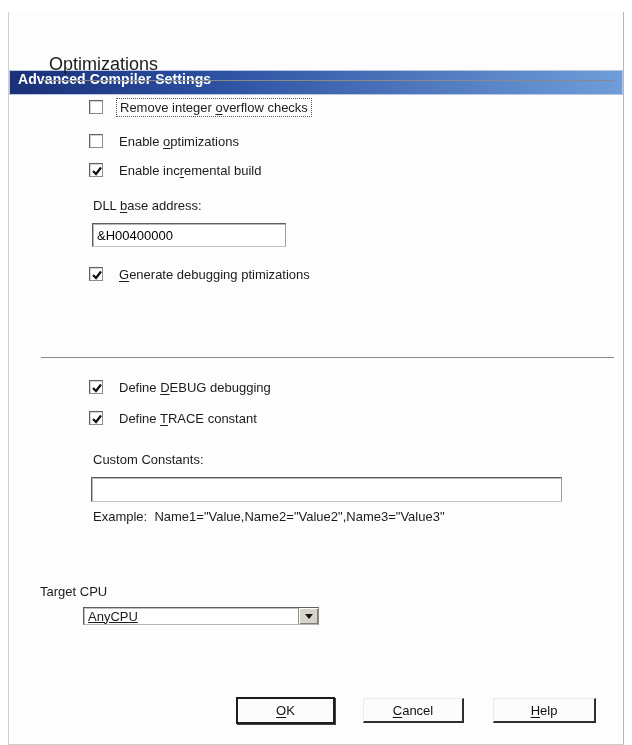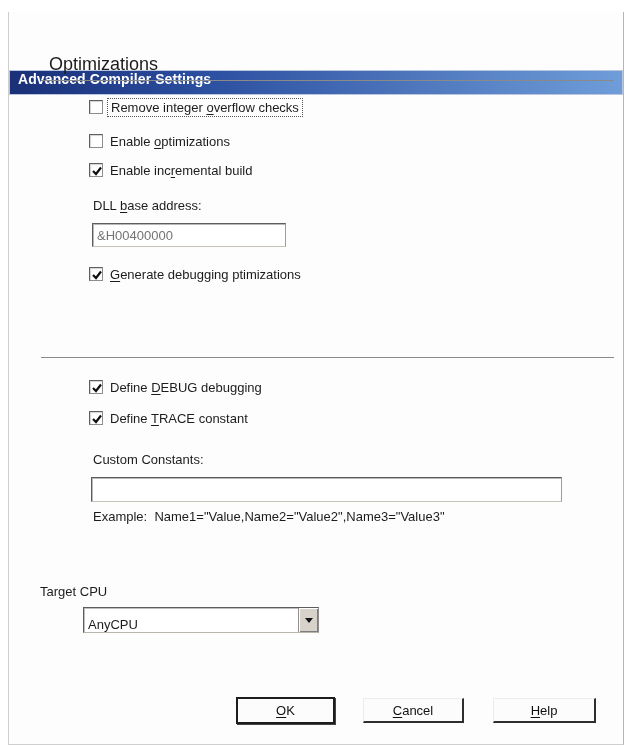--- a/index.html
+++ b/index.html
@@ -31,47 +31,47 @@
     color: #ffffff; font-weight: bold; font-size: 14px; padding-left: 8px;
     letter-spacing: 0.1px;
   }
   .section-label { position: absolute; font-size: 18px; }
   .separator {
     position: absolute; height: 1px; width: 573px; left: 32px;
     background: #8a8a8a;
   }
   .cb-row {
     position: absolute; left: 80px;
-    display: flex; align-items: center; gap: 7px; height: 16px;
+    display: flex; align-items: center; gap: 16px; height: 16px;
   }
   .checkbox {
     width: 14px; height: 14px; background: #ffffff; flex: 0 0 auto;
     border: 1px solid #8d8d8d; border-top-color: #5f5f5f; border-left-color: #5f5f5f;
     box-shadow: inset 1px 1px 1px rgba(0,0,0,0.18);
     position: relative; cursor: default;
   }
   .checkbox svg { position: absolute; left: 0; top: 0; display: none; }
   .checkbox.checked svg { display: block; }
   .cb-label { font-size: 13px; white-space: nowrap; }
   .cb-label.focused { border: 1px dotted #555; padding: 1px 3px; margin-left: -3px; }
   .mn { text-decoration: underline; text-underline-offset: 2px; }
   .field-label { position: absolute; font-size: 13px; }
   .text-input {
     position: absolute; height: 24px; background: #ffffff;
     border: 1px solid #5d5d5d; border-bottom-color: #c6c2ba; border-right-color: #9d9d9d;
     box-shadow: inset 1px 1px 0 rgba(0,0,0,0.28);
-    font-family: "Liberation Sans", sans-serif; font-size: 13px; color: #737373;
+    font-family: "Liberation Sans", sans-serif; font-size: 13px; color: #000000;
     padding: 0 4px; outline: none;
   }
   .example-text { position: absolute; font-size: 13px; white-space: pre; }
   .combo {
-    position: absolute; height: 26px; background: #ffffff;
+    position: absolute; height: 18px; background: #ffffff;
     border: 1px solid #5d5d5d; border-bottom-color: #b9b5ad; border-right-color: #8d8d8d;
     box-shadow: inset 1px 1px 0 rgba(0,0,0,0.25);
-    display: flex; align-items: flex-end; cursor: default;
+    display: flex; align-items: center; cursor: default; text-decoration: underline;
   }
   .combo-value { flex: 1 1 auto; font-size: 13px; padding-left: 4px; }
   .combo-btn {
     width: 20px; height: 100%; flex: 0 0 auto;
     background: #d7d3cb;
     border-left: 1px solid #8f8f8f;
     box-shadow: inset 1px 1px 0 #ffffff, inset -1px -1px 0 #7d7d7d;
     display: flex; align-items: center; justify-content: center;
   }
   .combo-arrow {

